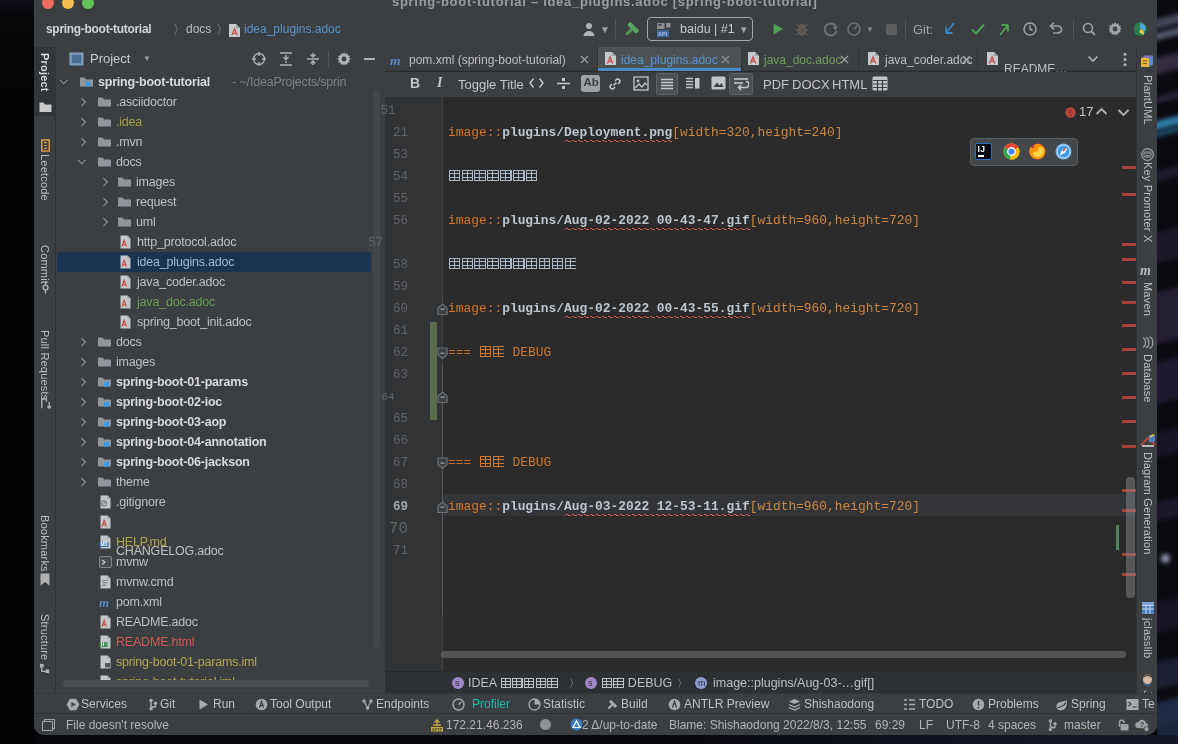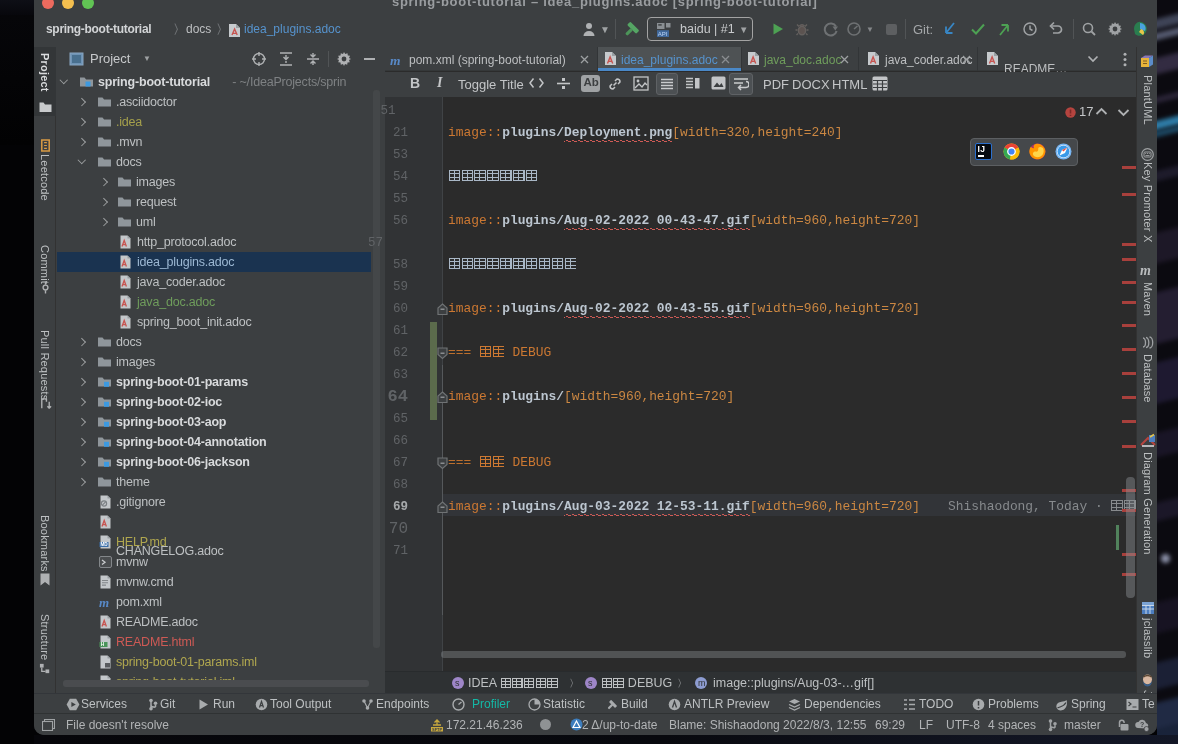--- a/index.html
+++ b/index.html
@@ -596,38 +596,36 @@
         <div class="abs mono" style="left:-17px;top:119px;width:40px;height:22px;line-height:22px;text-align:right;font-size:12.5px;color:#606366;font-weight:normal;">54</div>
         <div class="abs mono" style="left:-17px;top:141px;width:40px;height:22px;line-height:22px;text-align:right;font-size:12.5px;color:#606366;font-weight:normal;">55</div>
         <div class="abs mono" style="left:-17px;top:163px;width:40px;height:22px;line-height:22px;text-align:right;font-size:12.5px;color:#606366;font-weight:normal;">56</div>
         <div class="abs mono" style="left:-17px;top:185px;width:40px;height:22px;line-height:22px;font-size:12.5px;color:#606366;font-weight:normal;">57</div>
         <div class="abs mono" style="left:-17px;top:207px;width:40px;height:22px;line-height:22px;text-align:right;font-size:12.5px;color:#606366;font-weight:normal;">58</div>
         <div class="abs mono" style="left:-17px;top:229px;width:40px;height:22px;line-height:22px;text-align:right;font-size:12.5px;color:#606366;font-weight:normal;">59</div>
         <div class="abs mono" style="left:-17px;top:251px;width:40px;height:22px;line-height:22px;text-align:right;font-size:12.5px;color:#606366;font-weight:normal;">60</div>
         <div class="abs mono" style="left:-17px;top:273px;width:40px;height:22px;line-height:22px;text-align:right;font-size:12.5px;color:#606366;font-weight:normal;">61</div>
         <div class="abs mono" style="left:-17px;top:295px;width:40px;height:22px;line-height:22px;text-align:right;font-size:12.5px;color:#606366;font-weight:normal;">62</div>
         <div class="abs mono" style="left:-17px;top:317px;width:40px;height:22px;line-height:22px;text-align:right;font-size:12.5px;color:#606366;font-weight:normal;">63</div>
-        <div class="abs mono" style="left:-17px;top:339px;width:40px;height:22px;line-height:22px;text-align:right;font-size:17px;color:#606366;font-weight:bold;">64</div>
+        <div class="abs mono" style="left:-17px;top:339px;width:40px;height:22px;line-height:22px;text-align:center;font-size:11px;color:#606366;font-weight:normal;">64</div>
         <div class="abs mono" style="left:-17px;top:361px;width:40px;height:22px;line-height:22px;text-align:right;font-size:12.5px;color:#606366;font-weight:normal;">65</div>
         <div class="abs mono" style="left:-17px;top:383px;width:40px;height:22px;line-height:22px;text-align:right;font-size:12.5px;color:#606366;font-weight:normal;">66</div>
         <div class="abs mono" style="left:-17px;top:405px;width:40px;height:22px;line-height:22px;text-align:right;font-size:12.5px;color:#606366;font-weight:normal;">67</div>
         <div class="abs mono" style="left:-17px;top:427px;width:40px;height:22px;line-height:22px;text-align:right;font-size:12.5px;color:#606366;font-weight:normal;">68</div>
         <div class="abs mono" style="left:-17px;top:449px;width:40px;height:22px;line-height:22px;text-align:right;font-size:12.5px;color:#a6a9ab;font-weight:bold;">69</div>
         <div class="abs mono" style="left:-17px;top:471px;width:40px;height:22px;line-height:22px;text-align:right;font-size:16px;color:#606366;font-weight:normal;">70</div>
         <div class="abs mono" style="left:-17px;top:493px;width:40px;height:22px;line-height:22px;text-align:right;font-size:12.5px;color:#606366;font-weight:normal;">71</div>
         <div class="abs mono" style="left:63px;top:75px;height:22px;line-height:21px;font-size:12.9px;white-space:pre;"><span style="color:#cc7832;">image::</span><span style="color:#bcc6d0;font-weight:bold;">plugins/</span><span style="color:#bcc6d0;font-weight:bold;background-image:repeating-linear-gradient(45deg,#cf5b56 0 1.5px,transparent 1.5px 3px);background-size:6px 2.5px;background-position:0 100%;background-repeat:repeat-x;padding-bottom:2px;">Deployment.png</span><span style="color:#cb8742;">[width=320,height=240]</span></div>
         <div class="abs mono" style="left:63px;top:119px;height:22px;line-height:21px;font-size:12.9px;white-space:pre;"><span style="color:#a9b7c6;"><i class="cj"></i><i class="cj"></i><i class="cj"></i><i class="cj"></i><i class="cj"></i><i class="cj"></i><i class="cj"></i></span></div>
         <div class="abs mono" style="left:63px;top:163px;height:22px;line-height:21px;font-size:12.9px;white-space:pre;"><span style="color:#cc7832;">image::</span><span style="color:#bcc6d0;font-weight:bold;">plugins/</span><span style="color:#bcc6d0;font-weight:bold;background-image:repeating-linear-gradient(45deg,#cf5b56 0 1.5px,transparent 1.5px 3px);background-size:6px 2.5px;background-position:0 100%;background-repeat:repeat-x;padding-bottom:2px;">Aug-02-2022 00-43-47.gif</span><span style="color:#cb8742;">[width=960,height=720]</span></div>
         <div class="abs mono" style="left:63px;top:207px;height:22px;line-height:21px;font-size:12.9px;white-space:pre;"><span style="color:#a9b7c6;"><i class="cj"></i><i class="cj"></i><i class="cj"></i><i class="cj"></i><i class="cj"></i><i class="cj"></i><i class="cj"></i><i class="cj"></i><i class="cj"></i><i class="cj"></i></span></div>
         <div class="abs mono" style="left:63px;top:251px;height:22px;line-height:21px;font-size:12.9px;white-space:pre;"><span style="color:#cc7832;">image::</span><span style="color:#bcc6d0;font-weight:bold;">plugins/</span><span style="color:#bcc6d0;font-weight:bold;background-image:repeating-linear-gradient(45deg,#cf5b56 0 1.5px,transparent 1.5px 3px);background-size:6px 2.5px;background-position:0 100%;background-repeat:repeat-x;padding-bottom:2px;">Aug-02-2022 00-43-55.gif</span><span style="color:#cb8742;">[width=960,height=720]</span></div>
         <div class="abs mono" style="left:63px;top:295px;height:22px;line-height:21px;font-size:12.9px;white-space:pre;"><span style="color:#bc6f2d;">=== </span><span style="color:#cc7832;"><i class="cj"></i><i class="cj"></i> DEBUG</span></div>
-        <div class="abs mono" style="left:63px;top:339px;height:22px;line-height:21px;font-size:12.9px;white-space:pre;"><span style="color:#cc7832;">image::</span><span style="color:#bcc6d0;font-weight:bold;">plugins/</span><span style="color:#cb8742;">[width=960,height=720]</span></div>
         <div class="abs mono" style="left:63px;top:405px;height:22px;line-height:21px;font-size:12.9px;white-space:pre;"><span style="color:#bc6f2d;">=== </span><span style="color:#cc7832;"><i class="cj"></i><i class="cj"></i> DEBUG</span></div>
         <div class="abs mono" style="left:63px;top:449px;height:22px;line-height:21px;font-size:12.9px;white-space:pre;"><span style="color:#cc7832;">image::</span><span style="color:#bcc6d0;font-weight:bold;">plugins/</span><span style="color:#bcc6d0;font-weight:bold;background-image:repeating-linear-gradient(45deg,#cf5b56 0 1.5px,transparent 1.5px 3px);background-size:6px 2.5px;background-position:0 100%;background-repeat:repeat-x;padding-bottom:2px;">Aug-03-2022 12-53-11.gif</span><span style="color:#cb8742;">[width=960,height=720]</span></div>
-        <div class="abs mono" style="left:563px;top:449px;height:22px;line-height:21px;font-size:12.9px;color:#878a8d;white-space:pre;">Shishaodong, Today · <i class="cj"></i><i class="cj"></i></div>
         <div class="abs" style="left:57px;top:318px;width:1px;height:250px;background:#55585b;"></div>
         <svg class="abs" style="left:52px;top:256px;" width="11" height="13" viewBox="0 0 11 13">
           <path d="M5.5 1 L10 5 V11.5 H1 V5 Z" fill="#3c3f41" stroke="#6f7274" stroke-width="1.2"></path>
           <path d="M3.5 6.2 H7.5" stroke="#9da0a2" stroke-width="1.2"></path>
         </svg>
         <svg class="abs" style="left:52px;top:300px;" width="11" height="13" viewBox="0 0 11 13">
           <path d="M1 1 H10 V7.5 L5.5 11.5 L1 7.5 Z" fill="#3c3f41" stroke="#6f7274" stroke-width="1.2"></path>
           <path d="M3.5 6.2 H7.5" stroke="#9da0a2" stroke-width="1.2"></path>
         </svg>
         <svg class="abs" style="left:52px;top:344px;" width="11" height="13" viewBox="0 0 11 13">
@@ -798,21 +796,21 @@
       <span class="abs" style="left:587px;top:3px;color:#bdc0c2;">Build</span>
       <svg class="abs" style="left:634px;top:4px;" width="13" height="13" viewBox="0 0 13 13">
         <circle cx="6.5" cy="6.5" r="5.8" fill="#a8abad"></circle>
         <path d="M4.5 9.5 L6.5 3.5 L8.5 9.5" stroke="#3c3f41" stroke-width="1.3" fill="none"></path>
       </svg>
       <span class="abs" style="left:650px;top:3px;color:#bdc0c2;">ANTLR Preview</span>
       <svg class="abs" style="left:754px;top:4px;" width="13" height="13" viewBox="0 0 13 13">
         <path d="M6.5 1 L12 3.5 L6.5 6 L1 3.5 Z" fill="#a8abad"></path>
         <path d="M1 6.5 L6.5 9 L12 6.5 M1 9.5 L6.5 12 L12 9.5" stroke="#a8abad" stroke-width="1.3" fill="none"></path>
       </svg>
-      <span class="abs" style="left:770px;top:3px;color:#bdc0c2;">Dependencies</span>
+      <span class="abs" style="left:770px;top:3px;color:#bdc0c2;">Shishaodong</span>
       <svg class="abs" style="left:869px;top:4px;" width="13" height="13" viewBox="0 0 13 13">
         <path d="M1 2 h3 M1 6.5 h3 M1 11 h3 M6 2 h6 M6 6.5 h6 M6 11 h6" stroke="#a8abad" stroke-width="1.5"></path>
       </svg>
       <span class="abs" style="left:885px;top:3px;color:#bdc0c2;">TODO</span>
       <svg class="abs" style="left:938px;top:4px;" width="13" height="13" viewBox="0 0 13 13">
         <circle cx="6.5" cy="6.5" r="5.8" fill="#a8abad"></circle>
         <path d="M6.5 3 V7.5 M6.5 9 V10.5" stroke="#3c3f41" stroke-width="1.5"></path>
       </svg>
       <span class="abs" style="left:954px;top:3px;color:#bdc0c2;">Problems</span>
       <svg class="abs" style="left:1021px;top:4px;" width="13" height="13" viewBox="0 0 13 13">

